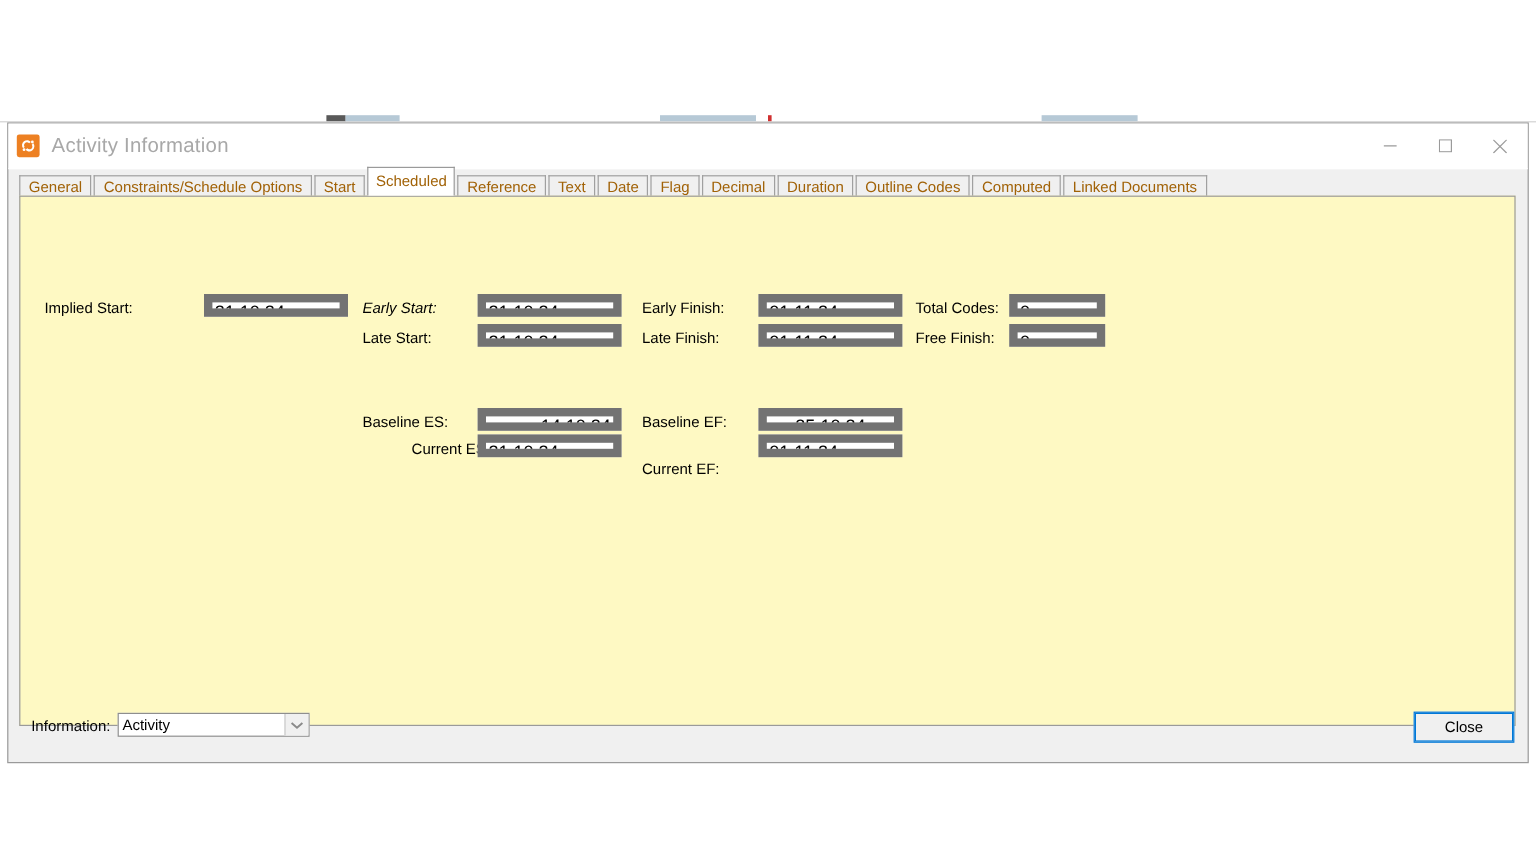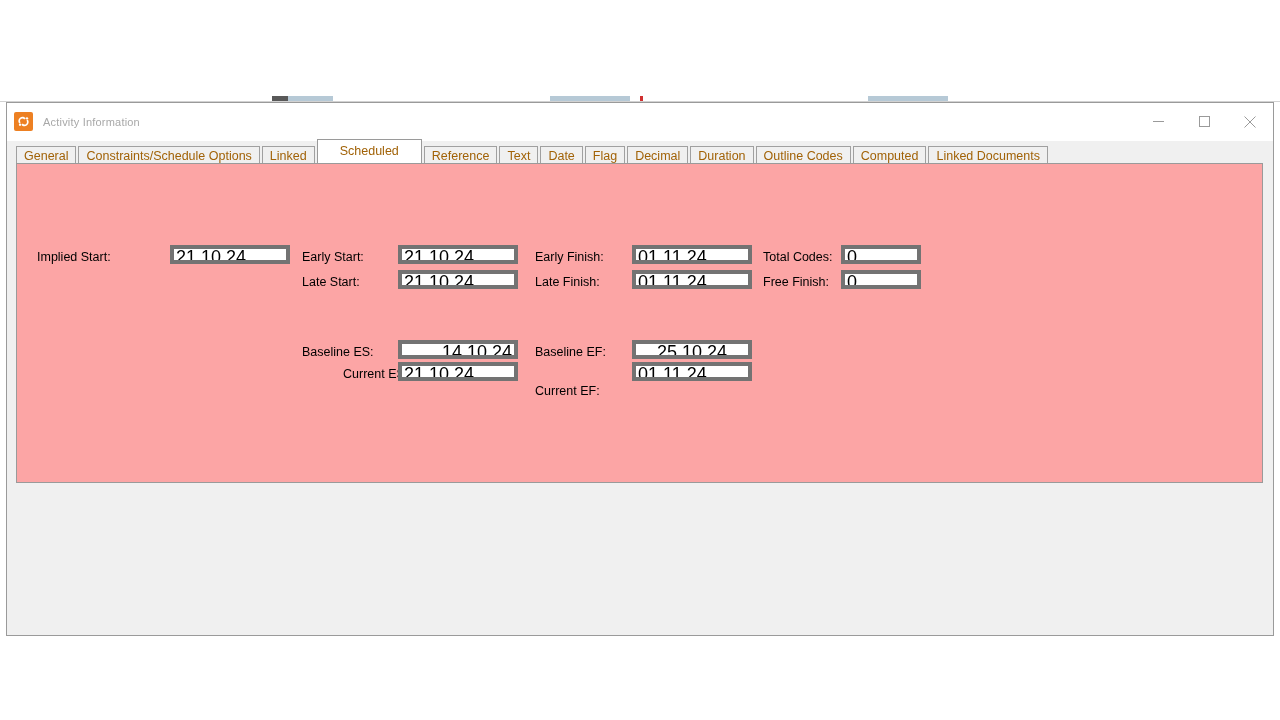--- a/index.html
+++ b/index.html
@@ -66,21 +66,21 @@
     background: #ed8022;
     border-radius: 2px;
     display: flex;
     align-items: center;
     justify-content: center;
     flex: none;
   }
   #app-icon svg { display: block; }
   #window-title {
     margin-left: 10px;
-    font-size: 11px;
+    font-size: 17px;
     color: #a8a8a8;
     letter-spacing: 0.2px;
     white-space: nowrap;
   }
   #window-controls {
     position: absolute;
     right: 0; top: 0;
     height: 37px;
     display: flex;
   }
@@ -115,50 +115,50 @@
     box-sizing: border-box;
     position: relative;
     top: 2px;
   }
   .tab.selected {
     background: #ffffff;
     height: 24px;
     line-height: 22px;
     top: 0px;
     z-index: 5;
-    padding: 0 22px;
+    padding: 0 6px;
     border-color: #9a9a9a;
   }
 
   
   #content-panel {
     position: relative;
     margin: 0 10px 0 9px;
-    height: 320px;
-    background: #fca5a5;
+    height: 442px;
+    background: #fef9c3;
     border: 1px solid #9a9a9a;
     box-sizing: border-box;
   }
 
   
   .field-label {
     position: absolute;
     font-size: 12.5px;
     color: #000000;
     white-space: nowrap;
     line-height: 16px;
   }
   .field-input {
     position: absolute;
     height: 19px;
     background: #ffffff;
-    border: 4px solid #737373;
+    border: 7px solid #737373;
     box-sizing: border-box;
     font-family: "Liberation Sans", sans-serif;
-    font-size: 18px;
+    font-size: 15px;
     color: #000000;
     line-height: 17px;
     padding: 0 2px;
     white-space: nowrap;
     overflow: hidden;
   }
 
   
   #bottom-bar {
     position: absolute;
@@ -264,39 +264,39 @@
           <line x1="0.5" y1="0.5" x2="11.5" y2="11.5" stroke="#9a9a9a" stroke-width="1"></line>
           <line x1="11.5" y1="0.5" x2="0.5" y2="11.5" stroke="#9a9a9a" stroke-width="1"></line>
         </svg>
       </div>
     </div>
   </div>
 
   <div id="tab-strip">
     <div class="tab">General</div>
     <div class="tab">Constraints/Schedule Options</div>
-    <div class="tab">Linked</div>
+    <div class="tab">Start</div>
     <div class="tab selected">Scheduled</div>
     <div class="tab">Reference</div>
     <div class="tab">Text</div>
     <div class="tab">Date</div>
     <div class="tab">Flag</div>
     <div class="tab">Decimal</div>
     <div class="tab">Duration</div>
     <div class="tab">Outline Codes</div>
     <div class="tab">Computed</div>
     <div class="tab">Linked Documents</div>
   </div>
 
   <div id="content-panel">
 
     <div class="field-label" style="left:20px; top:85px;">Implied Start:</div>
     <div class="field-input" style="left:153px; top:81px; width:120px;">21.10.24</div>
 
-    <div class="field-label" style="left:285px; top:85px;">Early Start:</div>
+    <div class="field-label" style="left:285px; top:85px;font-style:italic;">Early Start:</div>
     <div class="field-input" style="left:381px; top:81px; width:120px;">21.10.24</div>
 
     <div class="field-label" style="left:518px; top:85px;">Early Finish:</div>
     <div class="field-input" style="left:615px; top:81px; width:120px;">01.11.24</div>
 
     <div class="field-label" style="left:746px; top:85px;">Total Codes:</div>
     <div class="field-input" style="left:824px; top:81px; width:80px;">0</div>
 
     <div class="field-label" style="left:285px; top:110px;">Late Start:</div>
     <div class="field-input" style="left:381px; top:106px; width:120px;">21.10.24</div>
@@ -313,14 +313,28 @@
     <div class="field-label" style="left:518px; top:180px;">Baseline EF:</div>
     <div class="field-input" style="left:615px; top:176px; width:120px;text-align:center;">25.10.24</div>
 
     <div class="field-label" style="left:285px; top:202px;margin-left:41px;">Current ES:</div>
     <div class="field-input" style="left:381px; top:198px; width:120px;">21.10.24</div>
 
     <div class="field-label" style="left:518px; top:202px;margin-top:17px;">Current EF:</div>
     <div class="field-input" style="left:615px; top:198px; width:120px;">01.11.24</div>
   </div>
 
+  <div id="bottom-bar">
+    <div id="information-label">Information:</div>
+
+    <div id="information-combo">
+      <div id="information-combo-value">Activity</div>
+      <div id="information-combo-button">
+        <svg width="11" height="7" viewBox="0 0 11 7" aria-hidden="true">
+          <path d="M1 1.5 L5.5 5.5 L10 1.5" fill="none" stroke="#8a8a8a" stroke-width="1.6"></path>
+        </svg>
+      </div>
+    </div>
+
+    <div id="close-button">Close</div>
+  </div>
 
 </div>
 
 </body></html>

